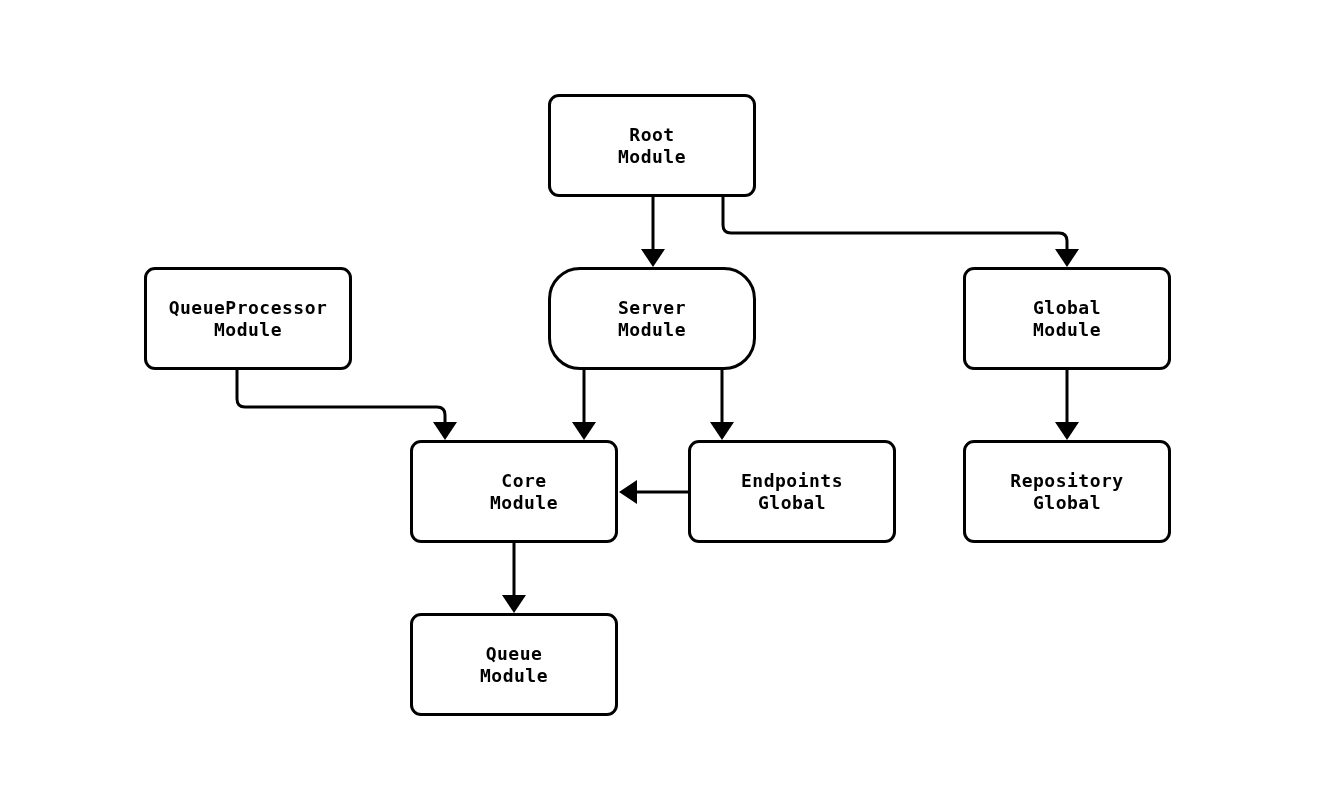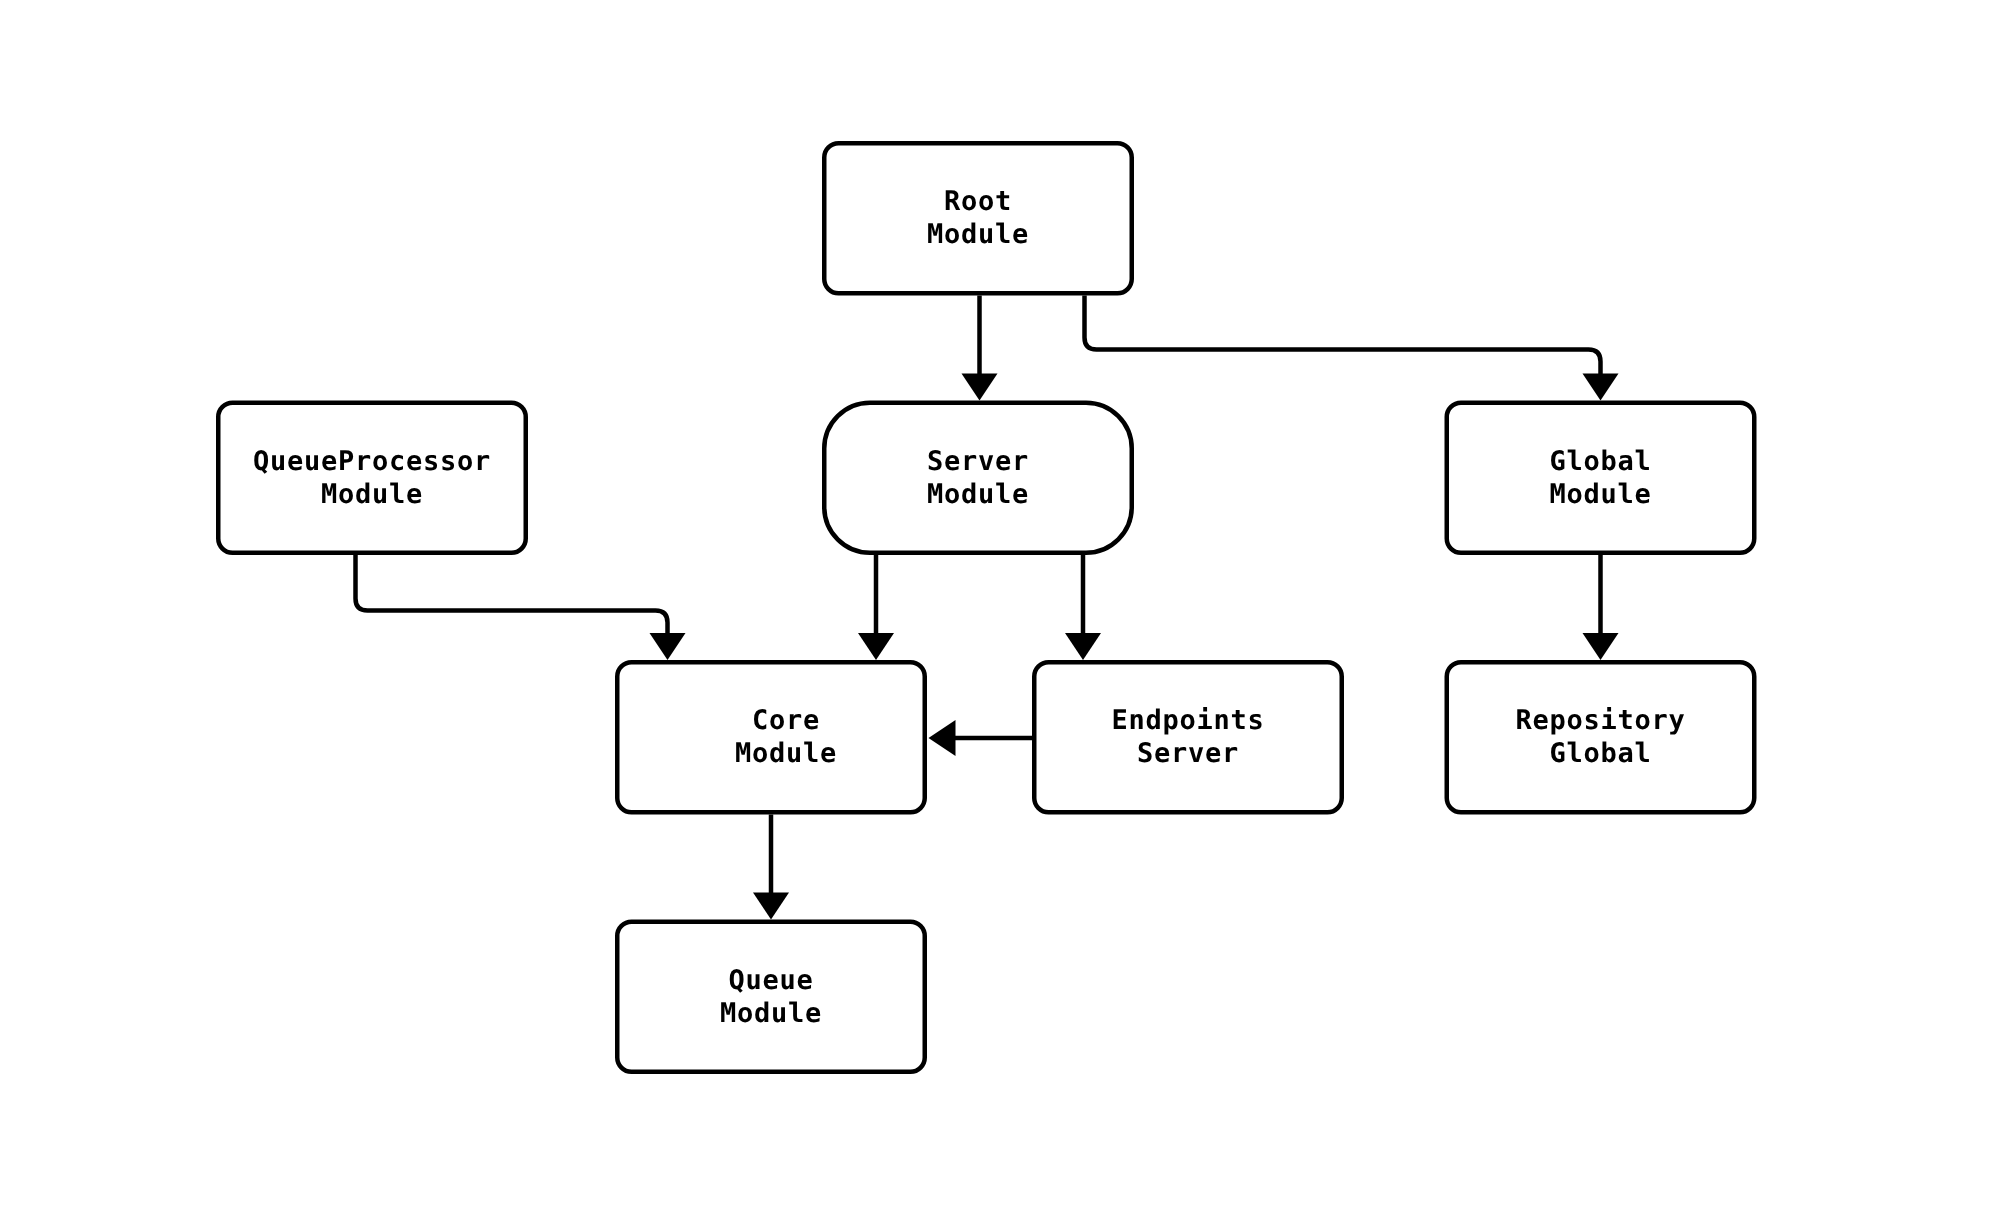--- a/index.html
+++ b/index.html
@@ -105,21 +105,21 @@
 Module</span>
   </div>
 
   <div class="node n-core">
     <span class="label">Core
 Module</span>
   </div>
 
   <div class="node n-endpoints">
     <span class="label">Endpoints
-Server</span>
+Global</span>
   </div>
 
   <div class="node n-repository">
     <span class="label">Repository
 Global</span>
   </div>
 
   <div class="node n-queue">
     <span class="label">Queue
 Module</span>

